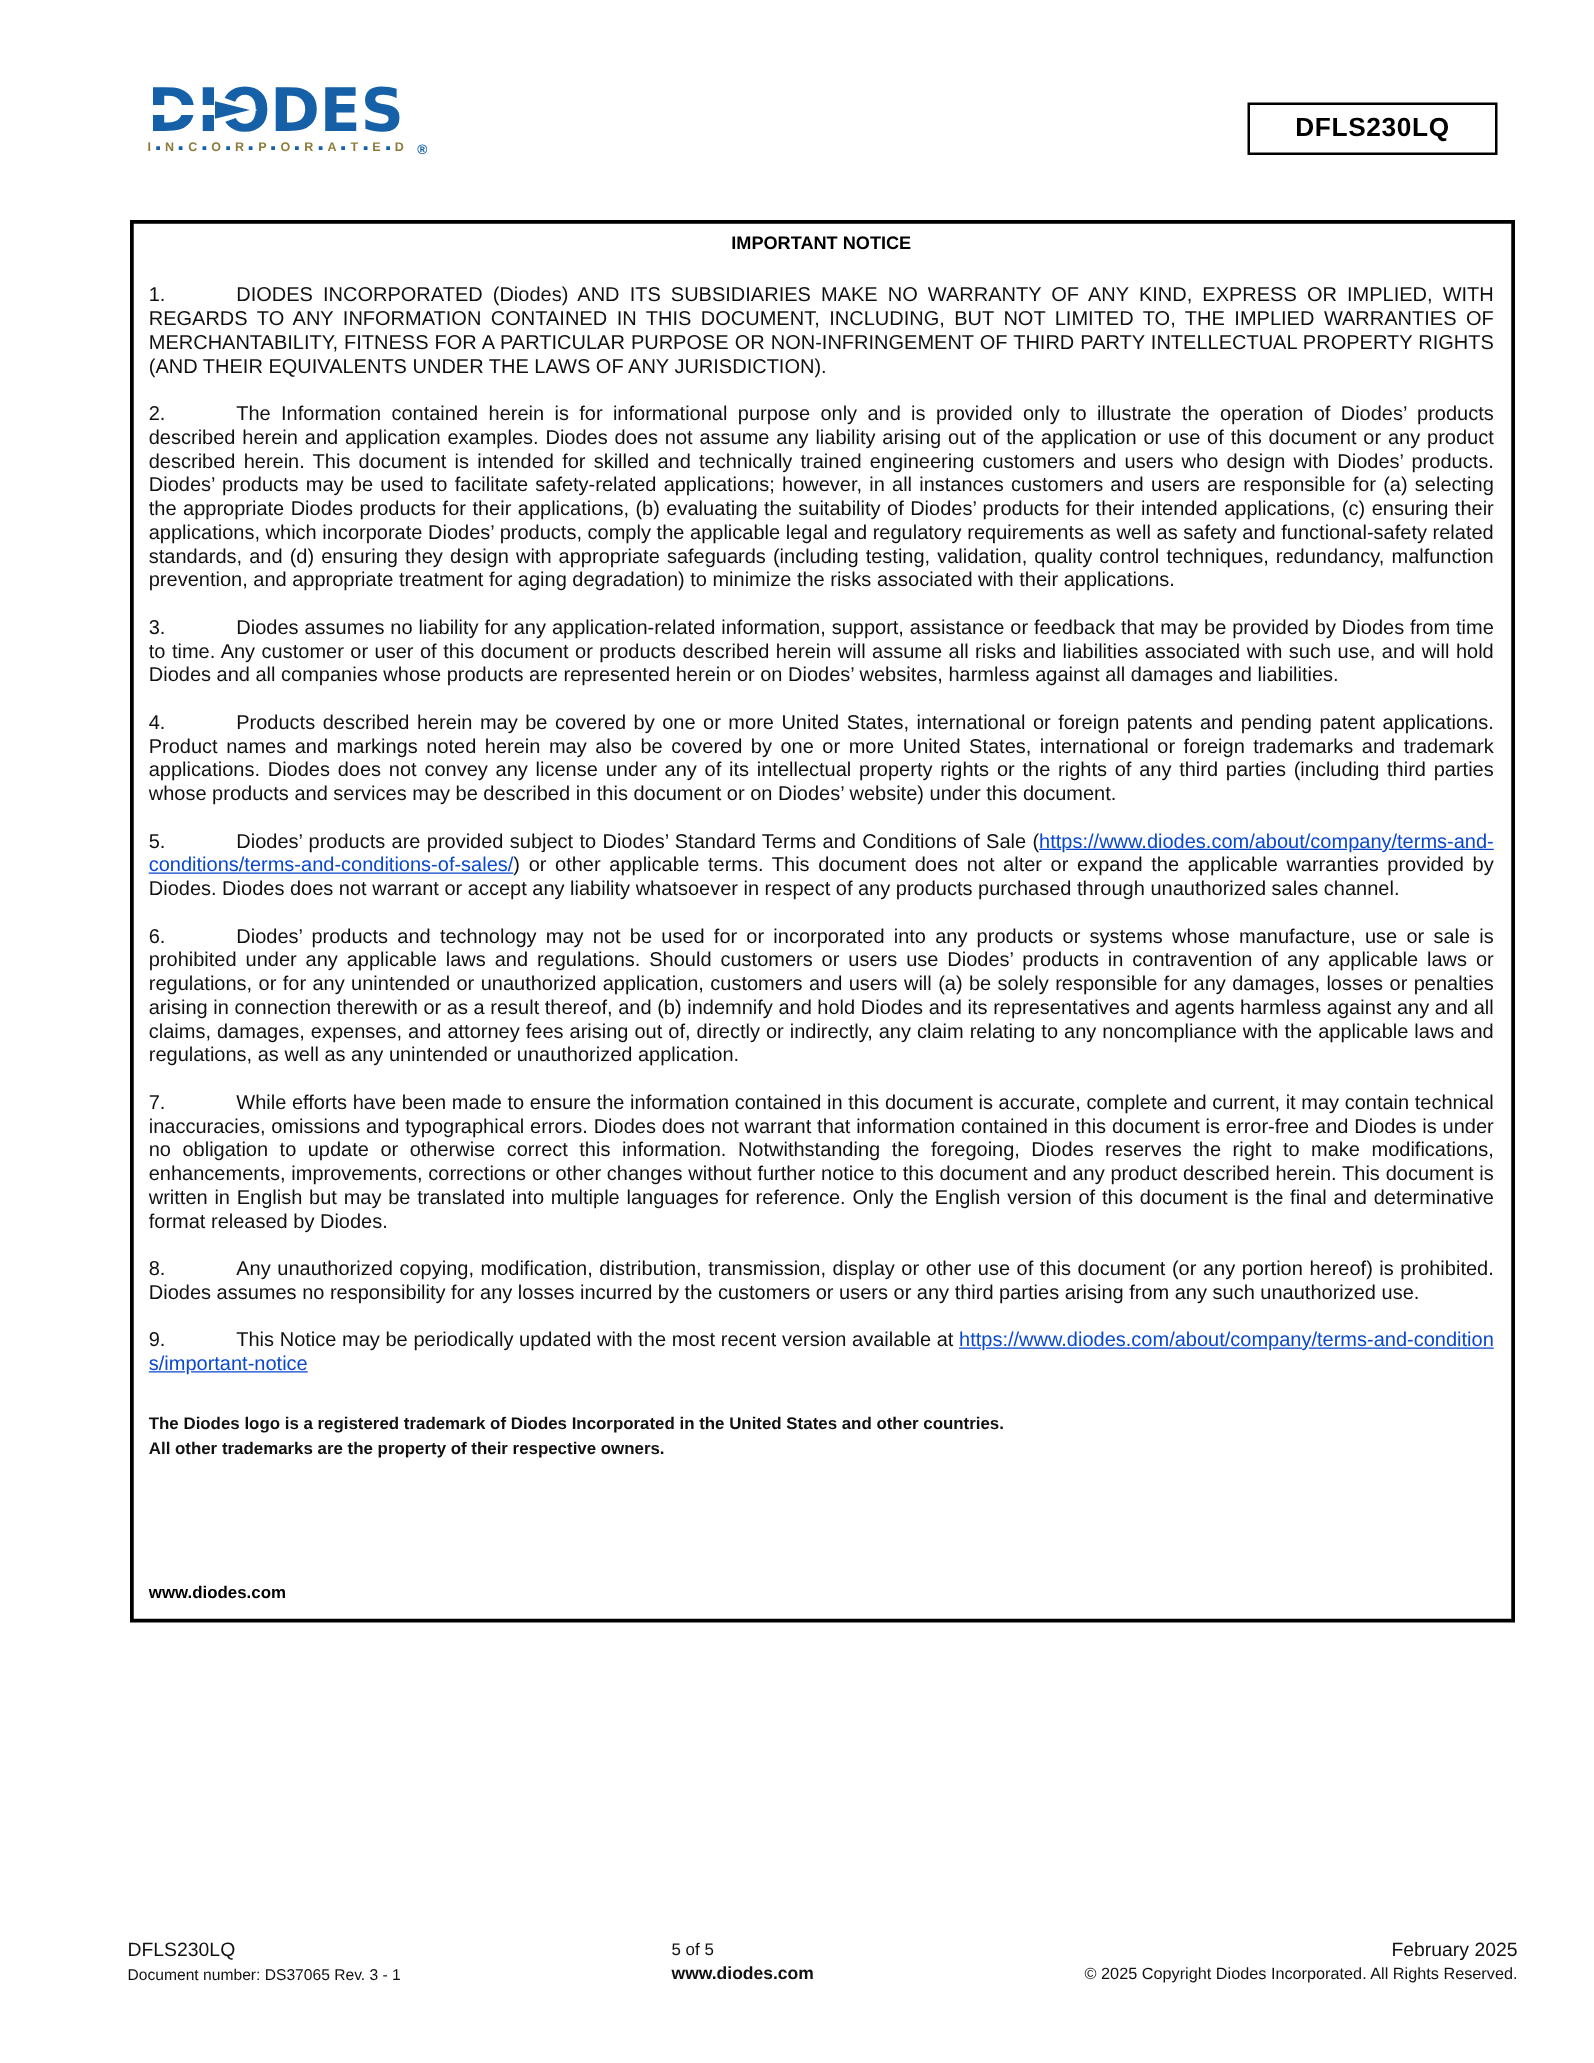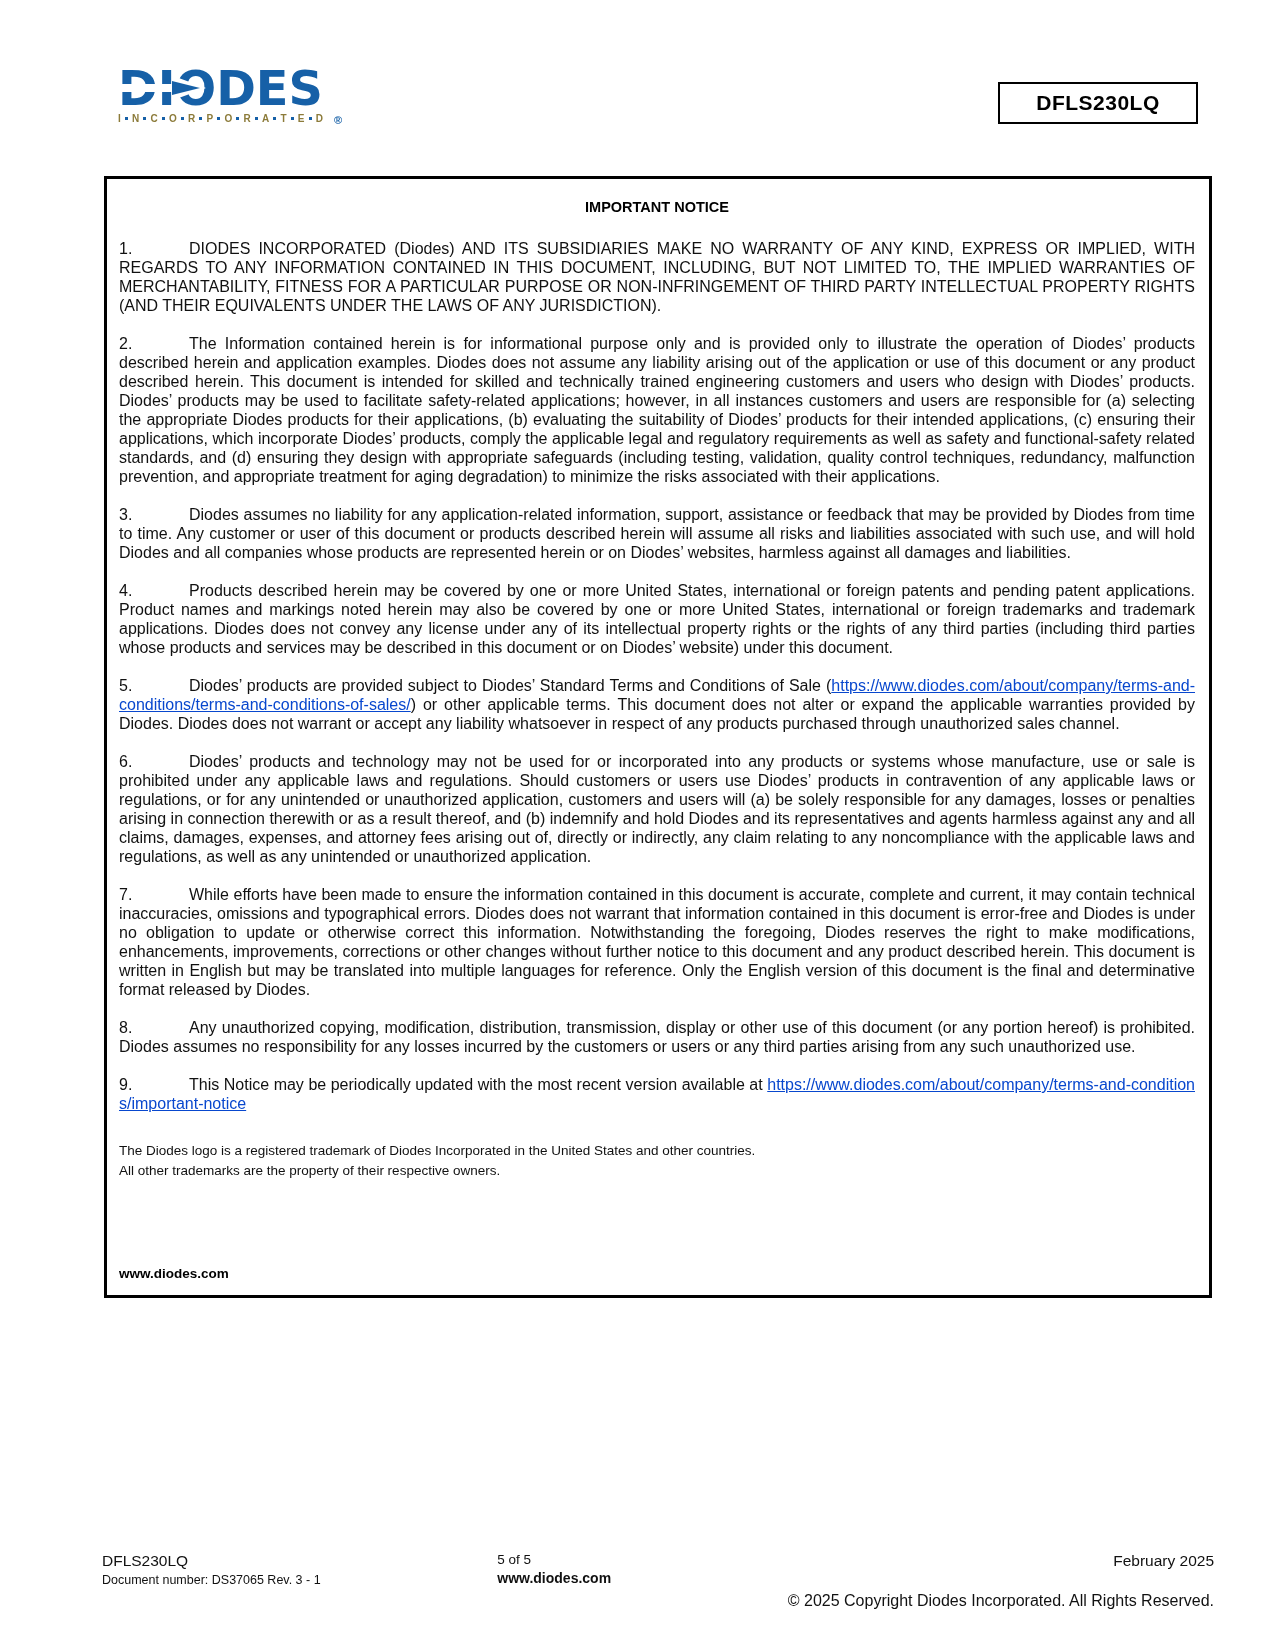--- a/index.html
+++ b/index.html
@@ -31,57 +31,57 @@
     border:2.5px solid #000; box-sizing:border-box;
     display:flex; align-items:center; justify-content:center;
     font-size:21px; font-weight:bold; color:#000;
     letter-spacing:0.5px;
   }
 
   
   .notice-box {
     position:absolute; left:104px; top:176px; width:1108px; height:1122px;
     border:3px solid #000; box-sizing:border-box;
-    padding:12px 14px 0 12px;
+    padding:0 14px 0 12px;
     overflow:hidden;
   }
   .notice-title {
     margin:8px 0 24px 0;
     text-align:center;
     font-size:14.5px; font-weight:bold; color:#000;
   }
   .para {
     margin:3px 0 19px 0;
     font-size:16px; line-height:19px;
     text-align:justify;
   }
   .pnum { display:inline-block; width:70px; }
   a.doclink { color:#0847CE; text-decoration:underline; }
   a.doclink.brk { word-break:break-all; }
   .trademark { margin-top:28px; font-size:13.5px; line-height:20px; }
-  .tm-line { white-space:nowrap; }
+  .tm-line { white-space:nowrap;font-weight:bold; }
   .box-website {
     position:absolute; left:12px; bottom:14px;
     font-size:13.5px; font-weight:bold; color:#000;
   }
 
   
   .footer {
     position:absolute; left:102px; top:1552px; width:1112px;
     display:flex; justify-content:space-between; align-items:flex-start;
   }
   .f-left  { text-align:left; }
   .f-center{ text-align:left; }
   .f-right { text-align:right; }
   .f-part  { font-size:15.5px; color:#111; }
   .f-doc   { font-size:12.5px; margin-top:3px; }
   .f-page  { font-size:13.5px; }
   .f-site  { font-size:14px; font-weight:bold; margin-top:3px; }
   .f-date  { font-size:15.5px; }
-  .f-copy  { font-size:16px; margin-top:22px; }
+  .f-copy  { font-size:13px; margin-top:1px; }
 </style>
 </head>
 <body>
 
 <div class="page">
 
   <div class="logo">
     <svg width="205" height="48" viewBox="0 0 205 48" aria-hidden="true">
       <text x="0" y="41" font-family="DejaVu Sans, sans-serif" font-weight="bold" font-size="48" fill="#1660A7" textLength="205" lengthAdjust="spacingAndGlyphs">DIODES</text>
       <rect x="-2" y="20" width="60" height="8" fill="#ffffff"></rect>

